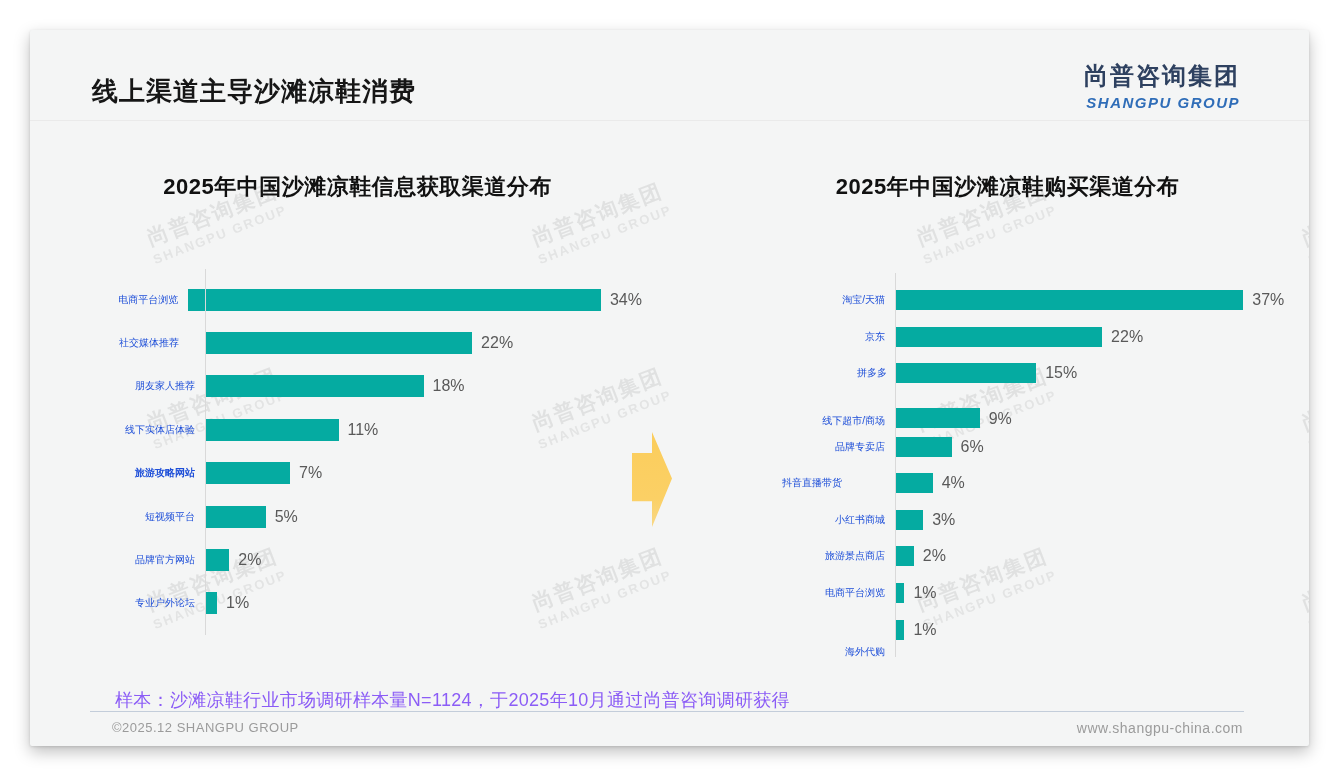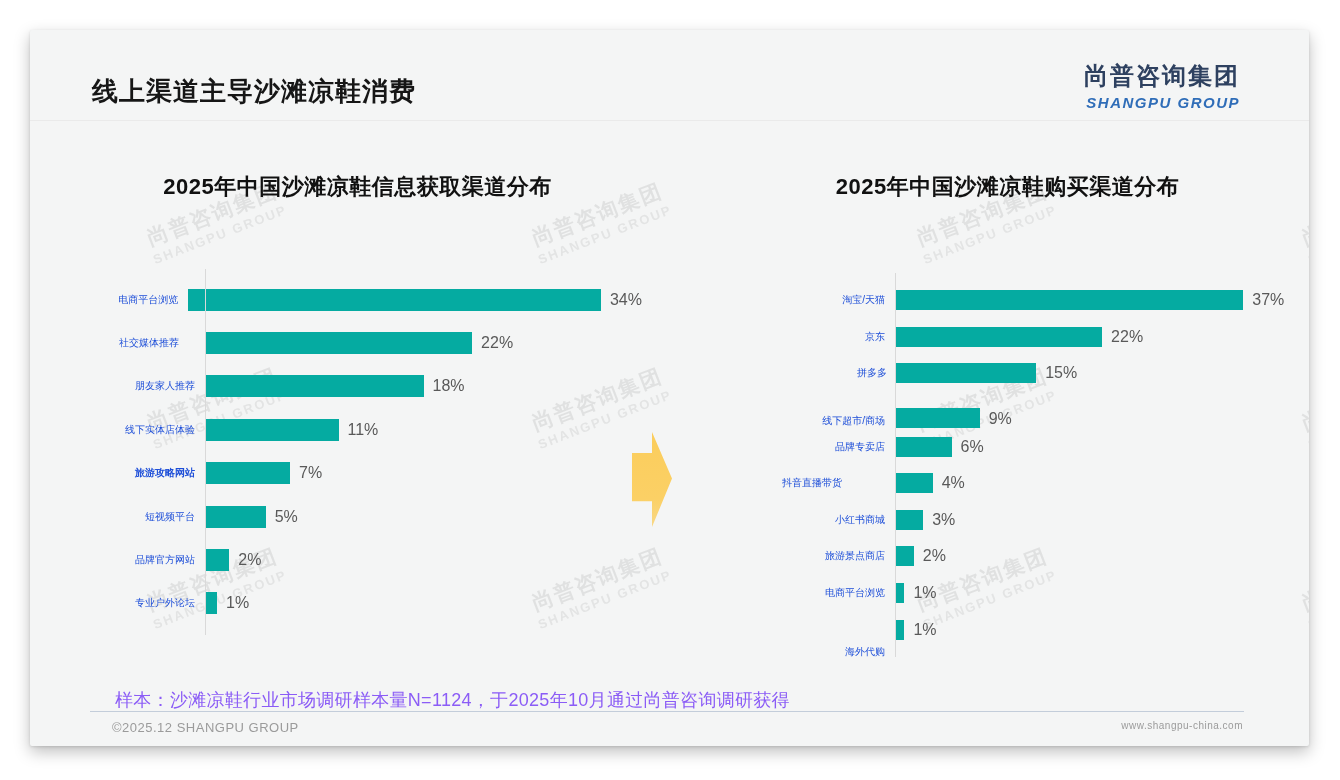--- a/index.html
+++ b/index.html
@@ -40,21 +40,21 @@
 
   
   .arrow { position:absolute; left:602px; top:402px; width:40px; height:95px;
            background:linear-gradient(180deg,#fbcd5c 0%,#fbd065 70%,#f8d887 100%);
            clip-path:polygon(0% 22%, 50% 22%, 50% 0%, 100% 49%, 50% 100%, 50% 73%, 0% 73%); }
 
   
   .footnote { position:absolute; left:85px; top:658px; font-size:18px; color:#8b5cf6; letter-spacing:0.3px; }
   .footer-divider { position:absolute; left:60px; right:65px; top:681px; border-top:1px solid #c3cdda; }
   .footer-left  { position:absolute; left:82px; top:690px; font-size:13px; color:#9b9b9b; letter-spacing:0.5px; }
-  .footer-right { position:absolute; right:66px; top:690px; font-size:10px; color:#9b9b9b; letter-spacing:0.5px; }
+  .footer-right { position:absolute; right:66px; top:690px; font-size:14px; color:#9b9b9b; letter-spacing:0.5px; }
 </style>
 </head>
 <body>
 
 <div class="card">
 
   <div>
       <div class="watermark" style="left: 100px; top: 170px;">
         <div class="wm-cn">尚普咨询集团</div>
         <div class="wm-en">SHANGPU GROUP</div>

